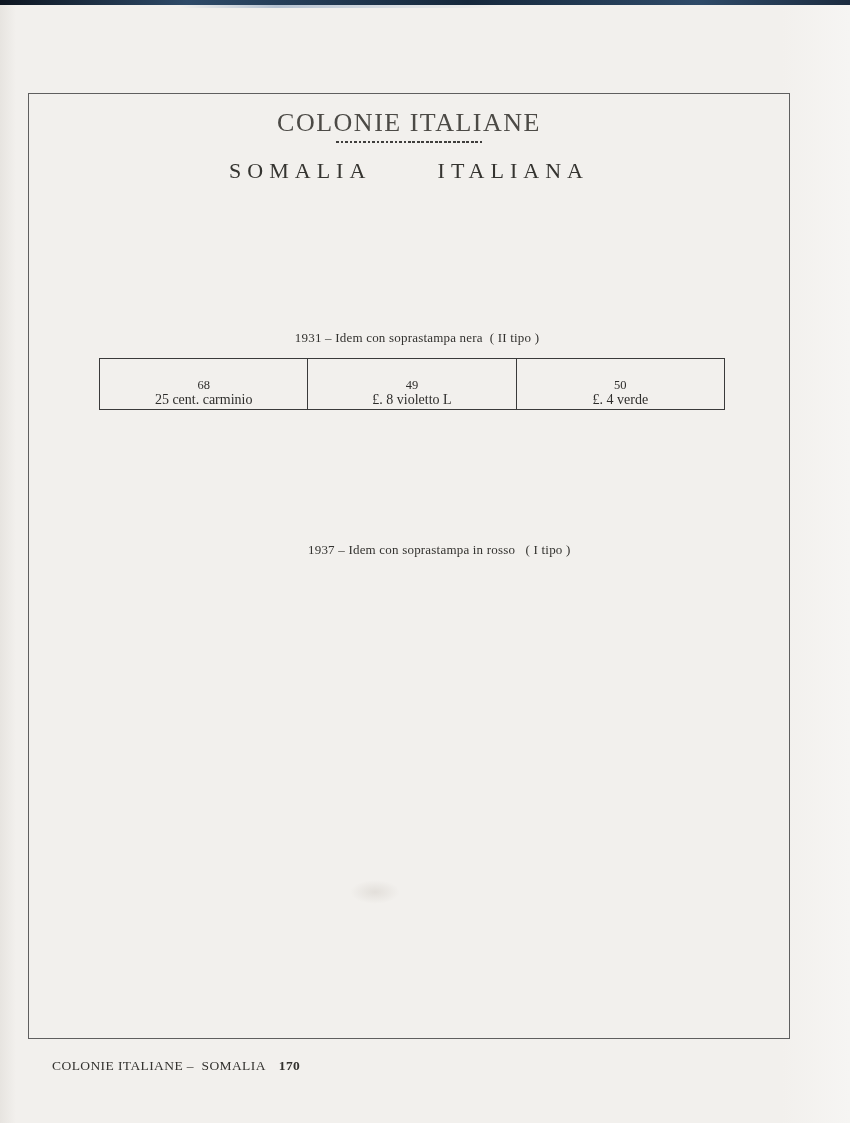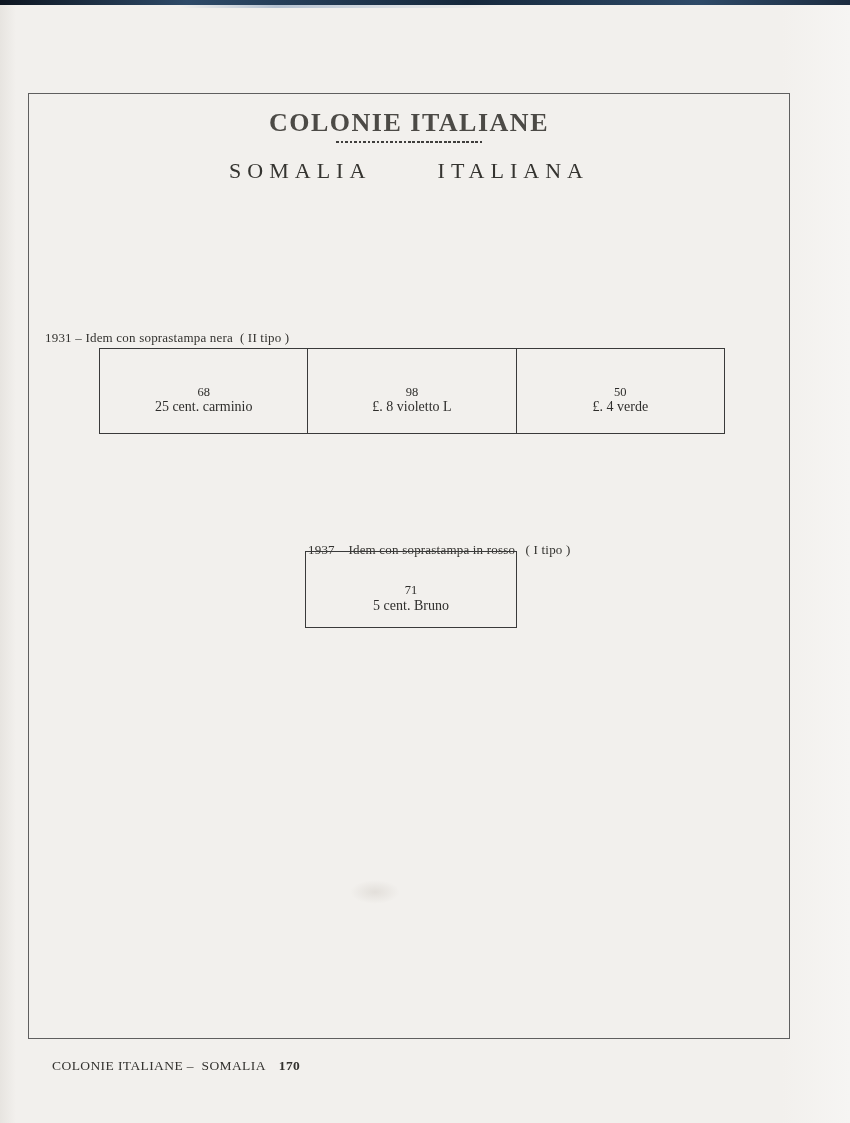--- a/index.html
+++ b/index.html
@@ -33,38 +33,38 @@
   }
   .frame{
     position:absolute;left:28px;top:93px;width:762px;height:946px;
     border:1.5px solid var(--frame-border);
     box-sizing:border-box;
   }
   .title-block{
     position:absolute;left:0;right:0;top:15px;text-align:center;
   }
   .page-title{
-    margin:0;font-weight:bold;font-size:26px;letter-spacing:1.5px;
+    margin:0;font-weight:normal;font-size:26px;letter-spacing:1.5px;
     color:var(--title-ink);line-height:1.1;
   }
   .dashed-rule{
     width:146px;height:2px;margin:3px auto 7px auto;
     background:repeating-linear-gradient(90deg, #3f3e3c 0 2.5px, transparent 2.5px 4.5px);
   }
   .page-subtitle{
     margin:16px;font-weight:normal;font-size:22px;letter-spacing:6px;word-spacing:11px;
     color:#353430;line-height:1.1;white-space:pre;
   }
   .series-heading{
     position:absolute;font-size:13px;color:#33322f;white-space:pre;letter-spacing:.2px;
   }
-  .heading-1931{top:236px;left:16px;right:0;text-align:left;}
+  .heading-1931{top:236px;left:16px;right:0;text-align:center;}
   .heading-1937{top:448px;left:279px;text-align:left;}
   .stamp-row{
-    position:absolute;left:70px;top:254px;width:626px;height:86px;
+    position:absolute;left:70px;top:264px;width:626px;height:52px;
     border:1.5px solid var(--box-border);box-sizing:border-box;
     display:flex;
   }
   .stamp-cell{
     flex:1 1 0;display:flex;flex-direction:column;align-items:center;
     justify-content:center;padding-top:18px;box-sizing:border-box;
   }
   .stamp-cell + .stamp-cell{border-left:1.5px solid var(--box-border);}
   .stamp-box-single{
     position:absolute;left:276px;top:457px;width:212px;height:77px;
@@ -101,35 +101,31 @@
     </div>
 
     <div class="series-heading heading-1931">1931 – Idem con soprastampa nera  ( II tipo )</div>
 
     <div class="stamp-row">
       <div class="stamp-cell">
         <div class="stamp-number">68</div>
         <div class="stamp-desc">25 cent. carminio</div>
       </div>
       <div class="stamp-cell">
-        <div class="stamp-number">98</div>
+        <div class="stamp-number">49</div>
         <div class="stamp-desc">£. 8 violetto L</div>
       </div>
       <div class="stamp-cell">
         <div class="stamp-number">50</div>
         <div class="stamp-desc">£. 4 verde</div>
       </div>
     </div>
 
     <div class="series-heading heading-1937">1937 – Idem con soprastampa in rosso   ( I tipo )</div>
 
-    <div class="stamp-box-single">
-      <div class="stamp-number">71</div>
-      <div class="stamp-desc">5 cent. Bruno</div>
-    </div>
 
   </div>
 
   <div class="smudge"></div>
 
   <div class="footer">
     <span>COLONIE ITALIANE –  SOMALIA</span><span class="page-num">170</span>
   </div>
 
 </div>

